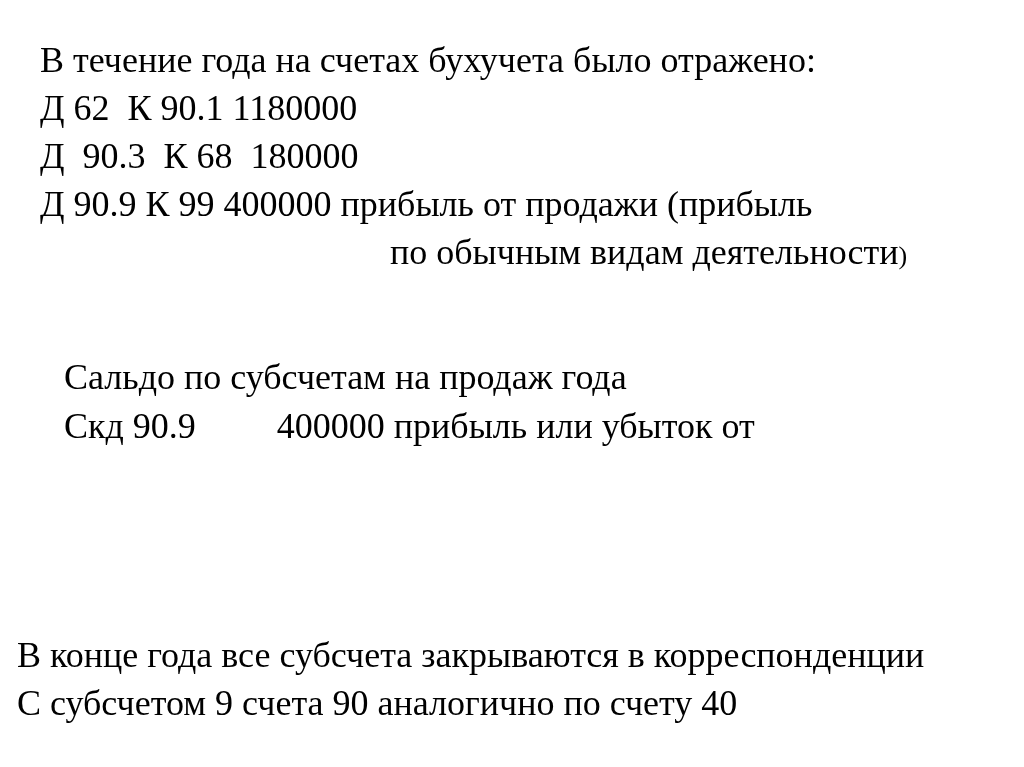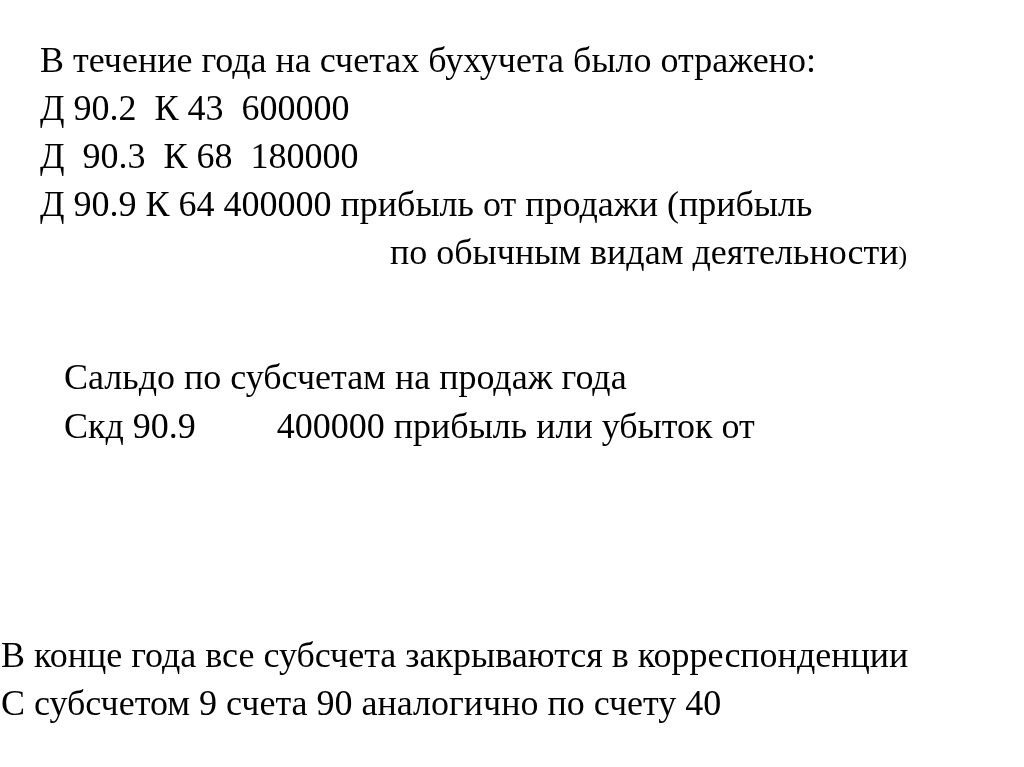--- a/index.html
+++ b/index.html
@@ -40,33 +40,33 @@
     top: 353px;
     left: 64px;
     line-height: 48.5px;
   }
   .balances-cont {
     padding-left: 331px;
   }
   .block-footer {
     position: absolute;
     top: 631px;
-    left: 1px;
+    left: 17px;
   }
 </style>
 </head>
 <body>
 
 <div class="slide">
 
   <div class="block-journal">
     <div class="line">В течение года на счетах бухучета было отражено:</div>
-    <div class="line">Д 90.2  К 43  600000</div>
+    <div class="line">Д 62  К 90.1 1180000</div>
     <div class="line">Д  90.3  К 68  180000</div>
-    <div class="line">Д 90.9 К 64 400000 прибыль от продажи (прибыль</div>
+    <div class="line">Д 90.9 К 99 400000 прибыль от продажи (прибыль</div>
     <div class="line journal-cont"><span>по обычным видам деятельности</span><span class="small-paren">)</span></div>
   </div>
 
   <div class="block-balances">
     <div class="line">Сальдо по субсчетам на продаж года</div>
     <div class="line">Скд 90.9         400000 прибыль или убыток от</div>
   </div>
 
   <div class="block-footer">
     <div class="line">В конце года все субсчета закрываются в корреспонденции</div>

